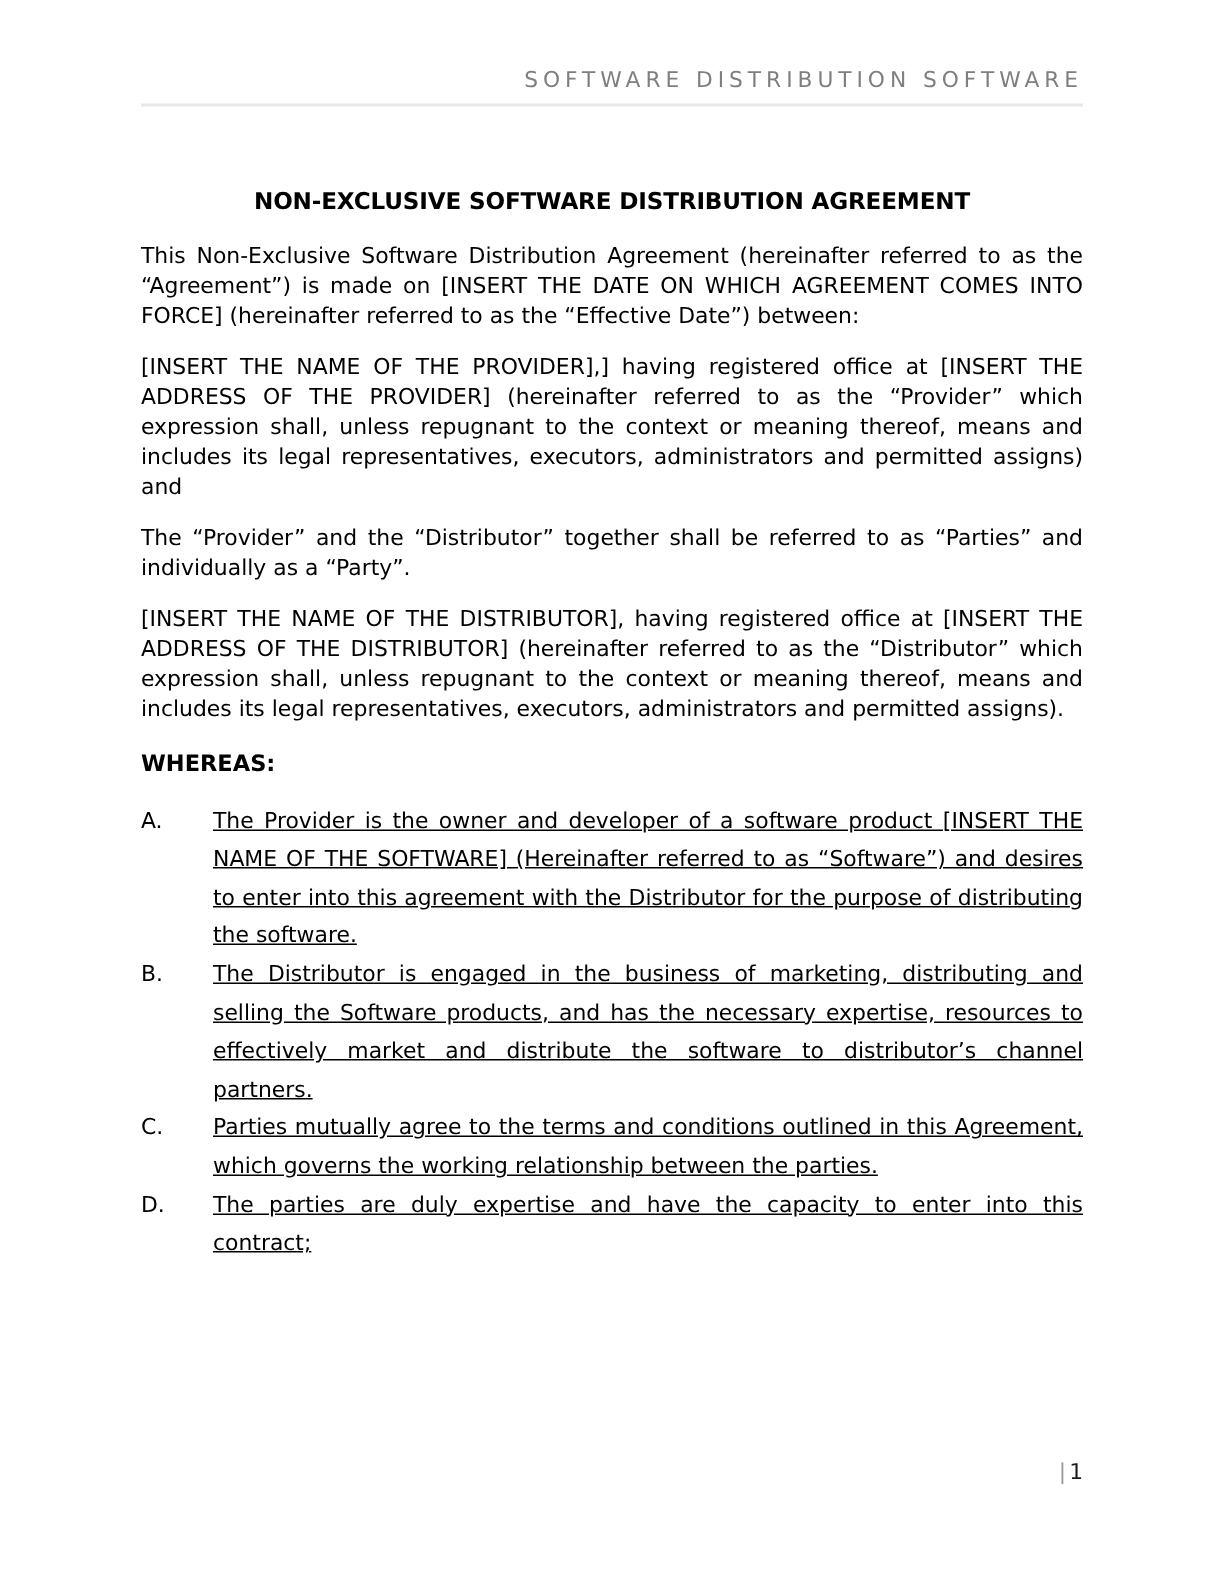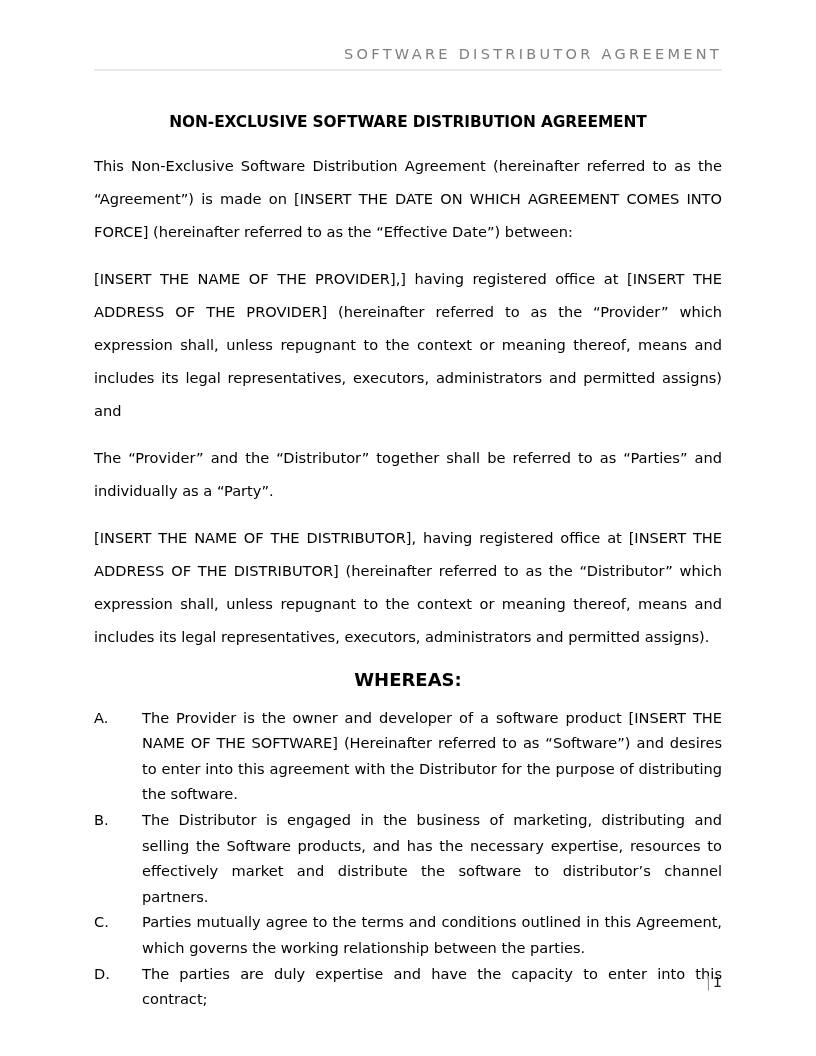--- a/index.html
+++ b/index.html
@@ -45,50 +45,50 @@
     margin-top: 5px;
     height: 2px;
     background: #e8e8e8;
     width: 100%;
   }
 
   
   .content {
     position: absolute;
     left: 94px;
-    top: 111px;
+    top: 123px;
     width: 628px;
   }
 
   .doc-title {
     font-family: "DejaVu Sans", sans-serif;
     font-weight: bold;
     font-size: 15.4px;
     text-align: center;
     line-height: 22px;
     margin: 0 0 16px 0;
     letter-spacing: -0.1px;
   }
 
   p.body-para {
     margin: 0 0 14px 0;
     font-size: 14.6px;
-    line-height: 33px;
+    line-height: 20px;
     text-align: justify;
     text-justify: inter-word;
     hyphens: none;
   }
   p.body-para:last-child { margin-bottom: 0; }
 
   .section-heading {
     margin: 0 0 12px 0;
-    font-size: 18px;
+    font-size: 15px;
     font-weight: bold;
     line-height: 25.6px;
-    text-align: center;
+    text-align: left;
   }
 
   ul.lettered-list {
     list-style: none;
     margin: 0;
     padding: 0;
   }
   ul.lettered-list > li {
     position: relative;
     padding-left: 48px;
@@ -102,20 +102,21 @@
     position: absolute;
     left: 0;
     top: 0;
     width: 40px;
     text-align: left;
     font-size: 14.6px;
     line-height: 25.6px;
   }
   ul.lettered-list > li .item-text {
     display: block;
+    text-decoration: underline;
   }
 
   
   .doc-footer {
     position: absolute;
     left: 94px;
     top: 972px;
     width: 628px;
     text-align: right;
     font-size: 14.5px;
@@ -126,21 +127,21 @@
     color: #999999;
     margin-right: 2px;
   }
 </style>
 </head>
 <body>
 
 <div class="page">
 
   <div class="doc-header">
-    <div class="doc-header-text">SOFTWARE DISTRIBUTOR AGREEMENT</div>
+    <div class="doc-header-text">SOFTWARE DISTRIBUTION SOFTWARE</div>
     <div class="doc-header-rule"></div>
   </div>
 
   <div class="content">
 
     <h1 class="doc-title">NON-EXCLUSIVE SOFTWARE DISTRIBUTION AGREEMENT</h1>
 
     <p class="body-para">This Non-Exclusive Software Distribution Agreement (hereinafter referred to as the “Agreement”) is made on [INSERT THE DATE ON WHICH AGREEMENT COMES INTO FORCE] (hereinafter referred to as the “Effective Date”) between:</p>
 
     <p class="body-para">[INSERT THE NAME OF THE PROVIDER],] having registered office at [INSERT THE ADDRESS OF THE PROVIDER] (hereinafter referred to as the “Provider” which expression shall, unless repugnant to the context or meaning thereof, means and includes its legal representatives, executors, administrators and permitted assigns) and</p>

